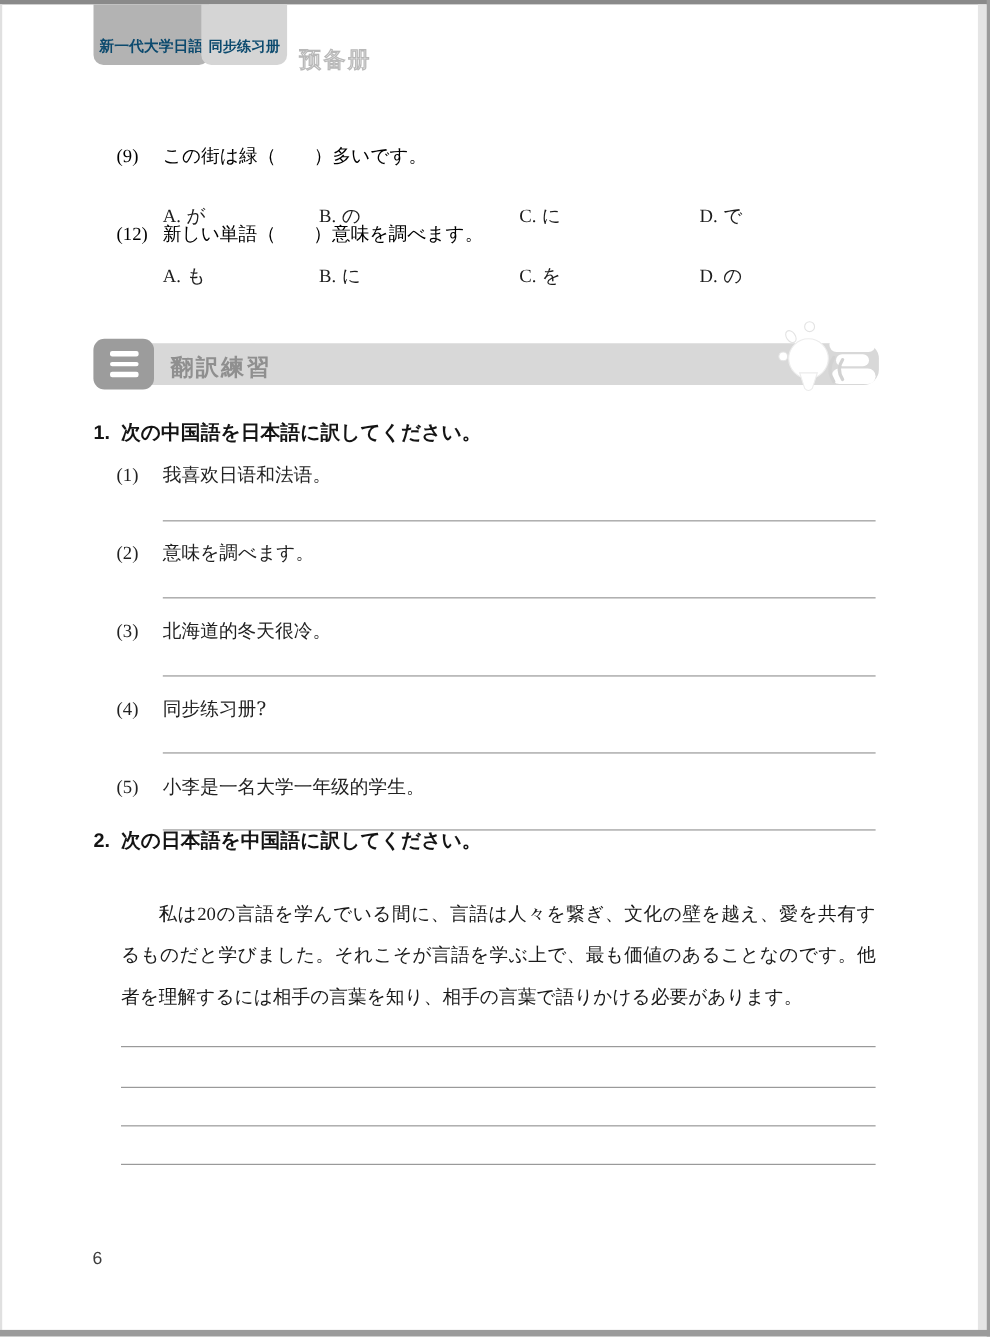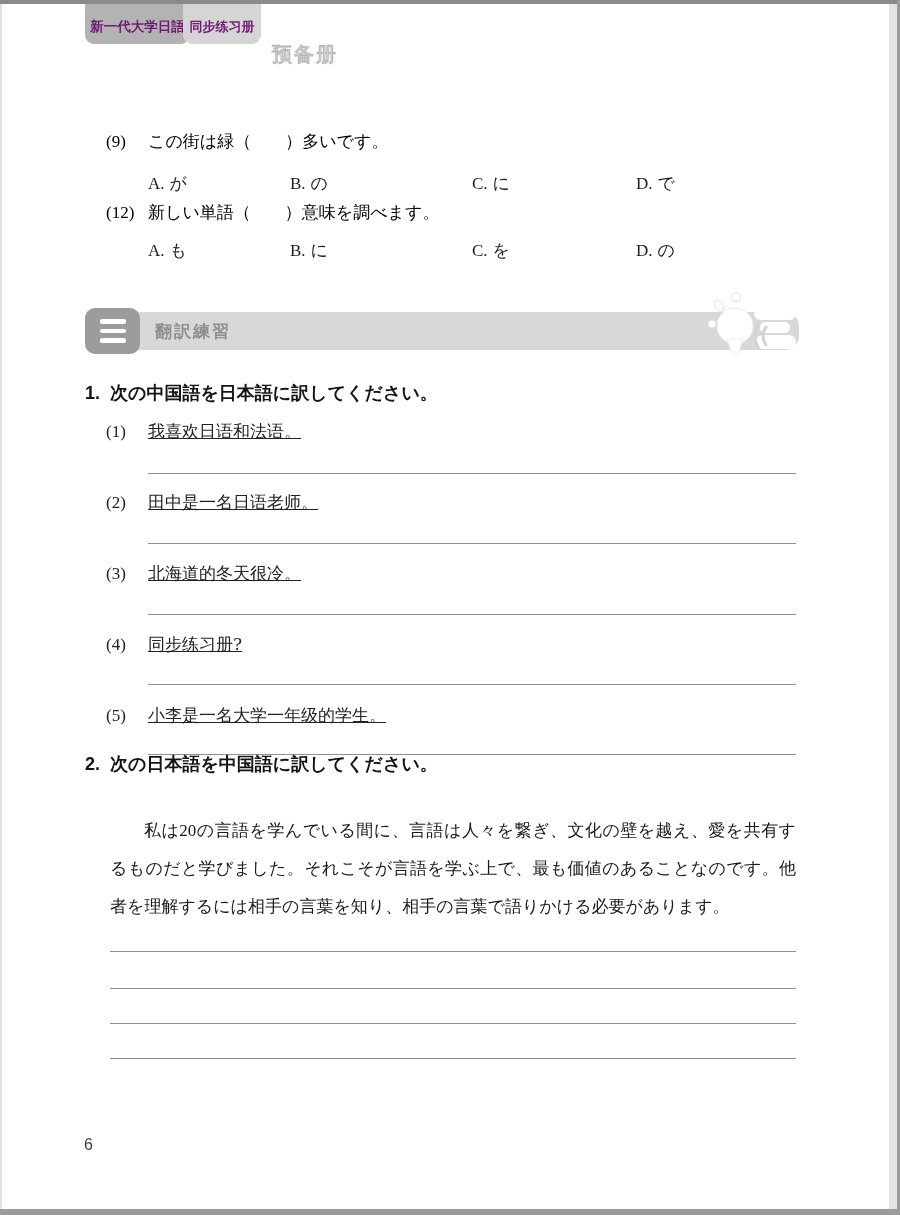--- a/index.html
+++ b/index.html
@@ -11,24 +11,24 @@
 
   
   .edge-top    { left:0; top:0; width:900px; height:4px; background:#8a8a8a; }
   .edge-left   { left:0; top:4px; width:2px; height:1205px; background:#e0e0e0; }
   .edge-right-inner { right:3px; top:4px; width:8px; height:1205px; background:#e5e5e5; }
   .edge-right-outer { right:0; top:0; width:3px; height:1215px; background:#9b9b9b; }
   .edge-bottom { left:0; bottom:0; width:900px; height:6px; background:#9b9b9b; }
 
   
   .tab {
-    top:4px; height:40px; border-radius:0 0 9px 9px;
+    top:4px; height:55px; border-radius:0 0 9px 9px;
     display:flex; align-items:flex-end; justify-content:center;
     box-sizing:border-box; padding-bottom:8px;
-    font-family:"Liberation Sans", sans-serif; font-weight:bold; color:#701a75;
+    font-family:"Liberation Sans", sans-serif; font-weight:bold; color:#0c4a6e;
   }
   .tab1 { left:85px;  width:105px; background:#b3b3b3; font-size:13.5px; }
   .tab2 { left:183px; width:78px;  background:#d5d5d5; font-size:13px; }
   .tab3 {
     left:272px; top:41px; font-family:"Liberation Sans", sans-serif;
     font-weight:400; font-size:20px; letter-spacing:2px;
     color:#ffffff; -webkit-text-stroke:1.1px #b8b8b8;
     text-shadow:0 0 1px #c4c4c4;
   }
 
@@ -45,33 +45,33 @@
     background:#d8d8d8; border-radius:6px 14px 14px 6px;
   }
   .sec-block {
     left:85px; top:308px; width:55px; height:46px;
     background:#9c9c9c; border-radius:10px;
     display:flex; flex-direction:column; align-items:center; justify-content:center; gap:5px;
   }
   .sec-block .bar { width:26px; height:4.5px; background:#ffffff; border-radius:2px; }
   .sec-title {
     left:155px; top:320px; font-family:Liberation Mono, monospace;
-    font-weight:bold; font-size:17px; letter-spacing:2px; color:#8f8f8f;
+    font-weight:bold; font-size:21px; letter-spacing:2px; color:#8f8f8f;
   }
   .sec-icon { left:700px; top:291px; width:104px; height:72px; }
 
   
   .part-title {
     left:85px; font-family:"Liberation Sans", sans-serif;
     font-weight:bold; font-size:18px; color:#141414; white-space:nowrap;
   }
   .pt-num { display:inline-block; width:25px; }
 
   
-  .item { left:106px; width:700px; font-size:17px; color:#222222;text-decoration:underline; }
+  .item { left:106px; width:700px; font-size:17px; color:#222222; }
   .inum { display:inline-block; width:42px; }
   .itext { font-family:"DejaVu Serif", serif; }
 
   
   .ansline { height:0; border-top:1.5px solid #8f8f8f; }
   .l1 { left:148px; width:648px; }
   .l2 { left:110px; width:686px; }
 
   
   .passage {
@@ -100,21 +100,21 @@
     <span>新一代大学日語</span>
   </div>
   <div class="abs tab tab2">
     <span>同步练习册</span>
   </div>
   <div class="abs tab3">预备册</div>
 
   <div class="abs qrow" style="top:132px">
     <span class="qnum">(9)</span><span>この街は緑（　　）多いです。</span>
   </div>
-  <div class="abs orow" style="top:172px">
+  <div class="abs orow" style="top:185px">
     <span class="opt" style="left:0px"><span class="okey">A.</span><span>が</span></span>
     <span class="opt" style="left:142px"><span class="okey">B.</span><span>の</span></span>
     <span class="opt" style="left:324px"><span class="okey">C.</span><span>に</span></span>
     <span class="opt" style="left:488px"><span class="okey">D.</span><span>で</span></span>
   </div>
 
   <div class="abs qrow" style="top:203px">
     <span class="qnum">(12)</span><span>新しい単語（　　）意味を調べます。</span>
   </div>
   <div class="abs orow" style="top:239px">
@@ -147,21 +147,21 @@
   <div class="abs part-title" style="top:381px">
     <span class="pt-num">1.</span><span>次の中国語を日本語に訳してください。</span>
   </div>
 
   <div class="abs item" style="top:420px">
     <span class="inum">(1)</span><span class="itext">我喜欢日语和法语。</span>
   </div>
   <div class="abs ansline l1" style="top:473px"></div>
 
   <div class="abs item" style="top:491px">
-    <span class="inum">(2)</span><span class="itext">田中是一名日语老师。</span>
+    <span class="inum">(2)</span><span class="itext">意味を調べます。</span>
   </div>
   <div class="abs ansline l1" style="top:543px"></div>
 
   <div class="abs item" style="top:562px">
     <span class="inum">(3)</span><span class="itext">北海道的冬天很冷。</span>
   </div>
   <div class="abs ansline l1" style="top:614px"></div>
 
   <div class="abs item" style="top:633px">
     <span class="inum">(4)</span><span class="itext">同步练习册?</span>

